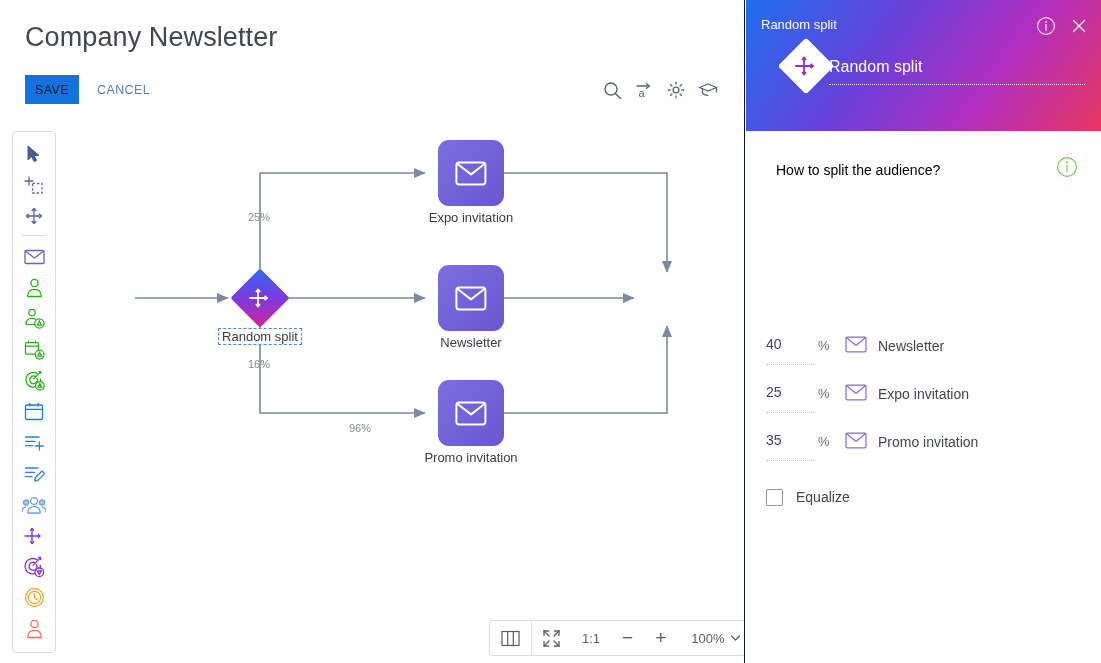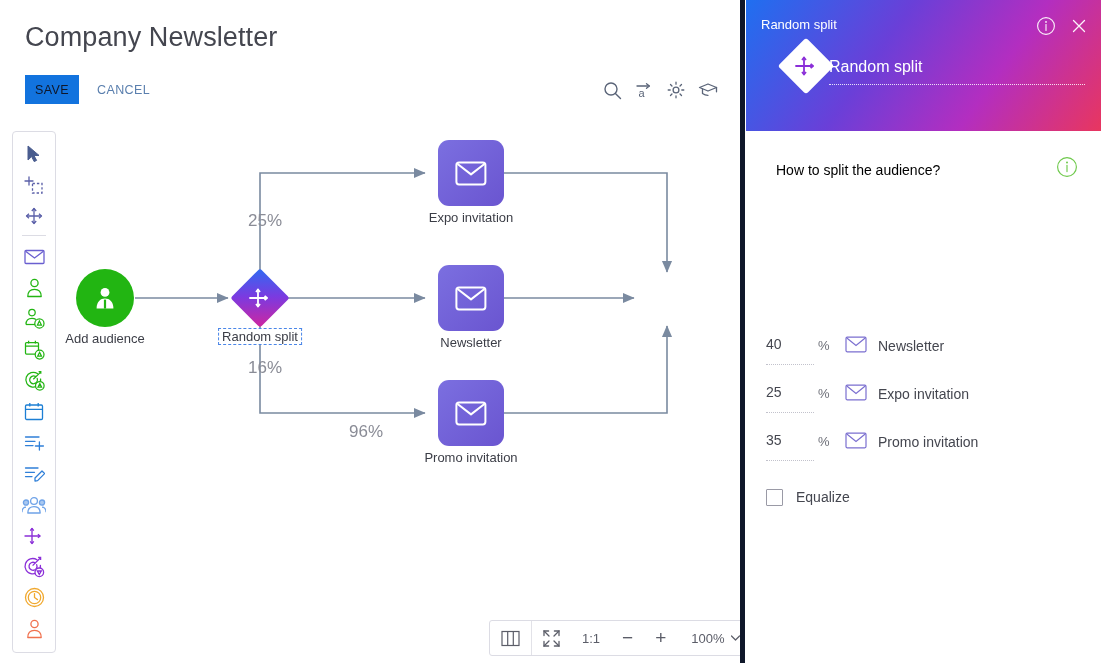--- a/index.html
+++ b/index.html
@@ -6,21 +6,21 @@
   html, body {
     width: 1101px; height: 663px;
     font-family: "Liberation Sans", sans-serif;
     background: #ffffff; overflow: hidden;
   }
   #app { position: relative; width: 1101px; height: 663px; }
 
   
   #canvas-area {
     position: absolute; left: 0; top: 0; width: 745px; height: 663px;
-    background: #ffffff; border-right: 5px solid #0f172a; overflow: hidden;
+    background: #ffffff; border-right: 1px solid #0f172a; overflow: hidden;
   }
 
   #page-title {
     position: absolute; left: 25px; top: 22px;
     font-size: 27px; font-weight: 400; color: #44464f; letter-spacing: .1px;
   }
   #save-button {
     position: absolute; left: 25px; top: 75px;
     width: 54px; height: 29px; background: #1273de; color: #0f172a;
     border: none; font-size: 12.5px; font-family: inherit; letter-spacing: .4px;
@@ -64,21 +64,21 @@
                 background: linear-gradient(135deg,#7b6fe0 0%,#6a55d0 100%);
                 display: flex; align-items: center; justify-content: center; cursor: pointer; }
   .diamond-node { width: 42px; height: 42px;
                   background: linear-gradient(135deg,#2f6bf2 0%,#7b3ae0 48%,#d0269e 100%);
                   transform: rotate(45deg); border-radius: 3px; cursor: pointer; }
   .diamond-inner { transform: rotate(-45deg); width:100%; height:100%;
                    display:flex; align-items:center; justify-content:center; }
   .selected-label {
     border: 1px dashed #4a86e8; background: #fff; padding: 0 3px;
   }
-  .edge-pct { position: absolute; font-size: 17px; color: #8a8c96; white-space: nowrap; }
+  .edge-pct { position: absolute; font-size: 11px; color: #8a8c96; white-space: nowrap; }
 
   
   #zoom-bar {
     position: absolute; left: 489px; top: 620px; height: 36px;
     background: #fff; border: 1px solid #dcdce4; border-radius: 3px;
     display: flex; align-items: center;
   }
   .zb-btn { height: 34px; display: flex; align-items: center; justify-content: center;
             padding: 0 11px; cursor: pointer; color: #5b5d68; font-size: 13px; }
   .zb-sep { width: 1px; height: 34px; background: #e2e2e8; }
@@ -313,30 +313,20 @@
           <path d="M260 200 L260 293 L425 293" marker-end="url(#arrow)"></path>
 
           <path d="M504 53 L667 53 L667 152" marker-end="url(#arrow)"></path>
 
           <path d="M504 178 L634 178" marker-end="url(#arrow)"></path>
 
           <path d="M504 293 L667 293 L667 206" marker-end="url(#arrow)"></path>
         </g>
       </svg>
 
-      <div class="node" style="left:76px; top:149px;">
-        <div class="circle-node" style="background:#22b512;">
-          <svg width="28" height="28" viewBox="0 0 28 28" fill="#fff">
-            <circle cx="14" cy="8.4" r="4.4"></circle>
-            <path d="M5.6 24.5 C5.6 17.8 9.6 14.6 14 14.6 C18.4 14.6 22.4 17.8 22.4 24.5 Z"></path>
-            <rect x="12.9" y="15.6" width="2.2" height="9" fill="#22b512"></rect>
-          </svg>
-        </div>
-        <div class="node-label" style="top:62px;">Add audience</div>
-      </div>
 
       <div class="node" style="left:239px; top:157px;">
         <div class="diamond-node">
           <div class="diamond-inner">
             <svg width="26" height="26" viewBox="0 0 26 26" fill="none" stroke="#fff" stroke-width="1.8">
               <path d="M3 13 L20 13" stroke-linecap="round"></path>
               <path d="M11 13 L11 4.5 M11 13 L11 21.5" stroke-linecap="round"></path>
               <path d="M11 4.5 L9 7 M11 4.5 L13 7 M11 21.5 L9 19 M11 21.5 L13 19 M20 13 L17.6 10.8 M20 13 L17.6 15.2" stroke-linejoin="round"></path>
             </svg>
           </div>

